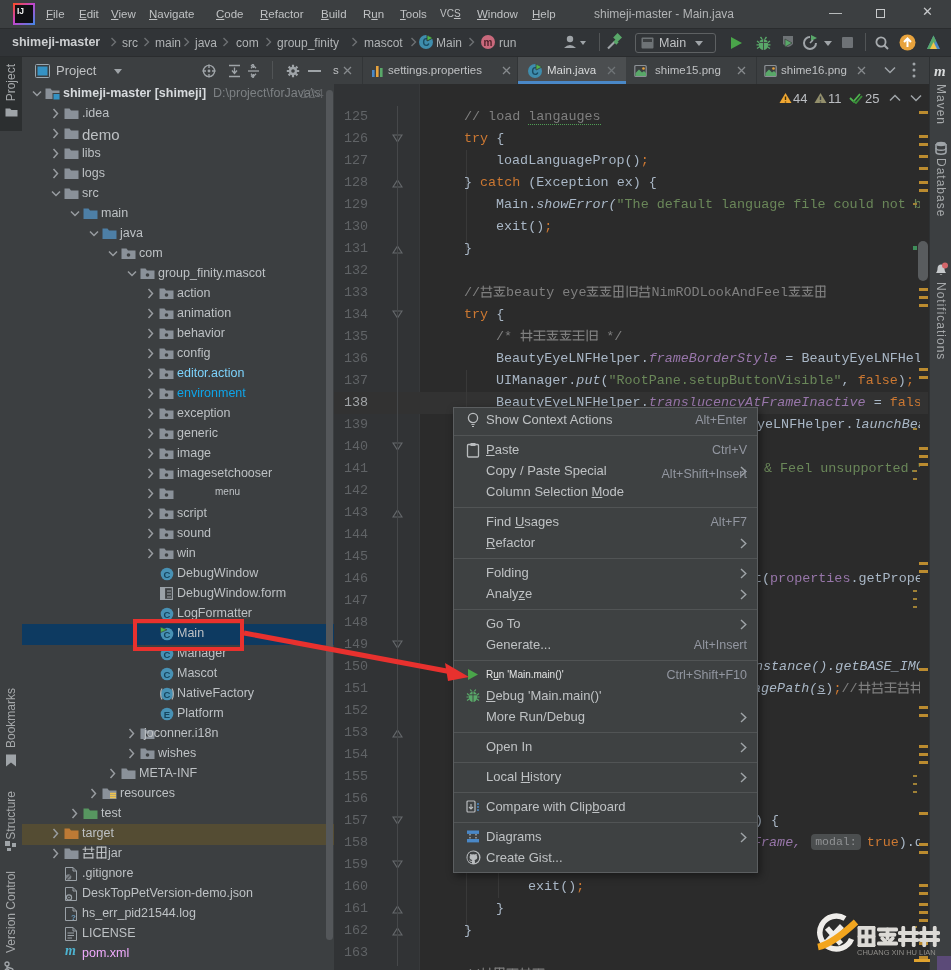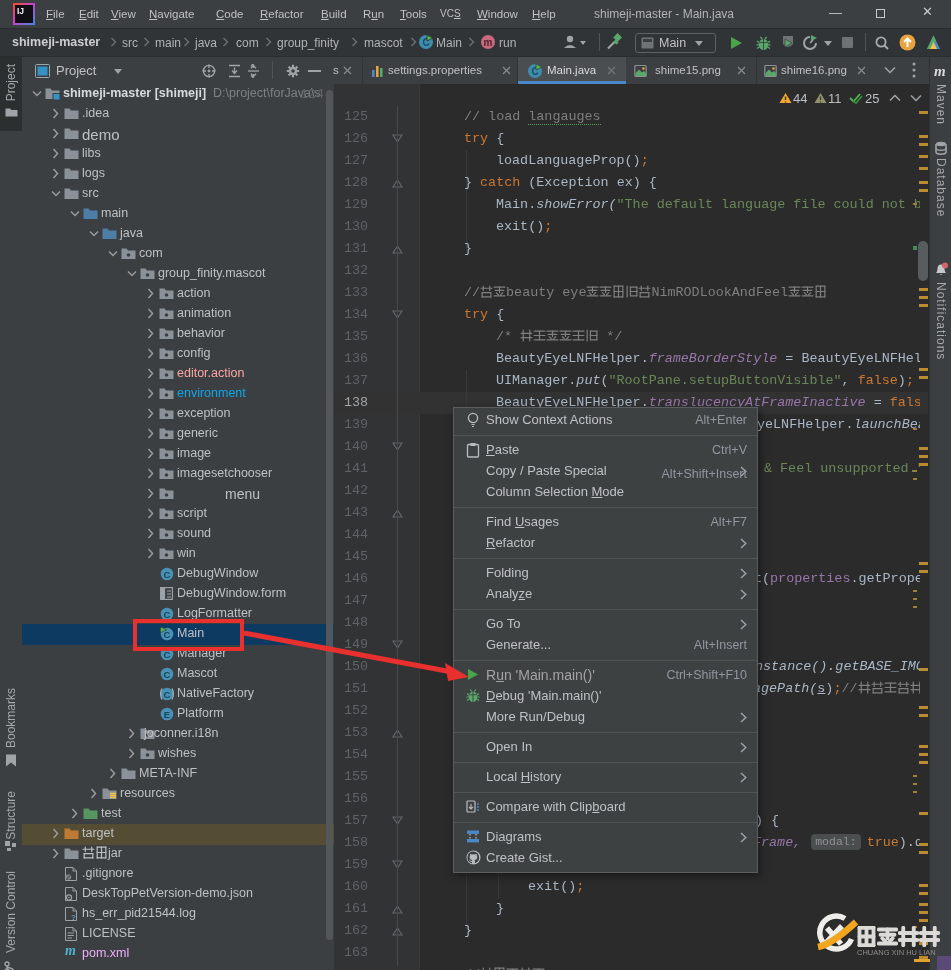--- a/index.html
+++ b/index.html
@@ -346,21 +346,21 @@
     <circle cx="7.5" cy="8" r="1.8" fill="#3c3f41"></circle>
   </svg>
 <div class="t" style="left:177px;top:346px;font-size:12.5px;font-weight:normal;color:#bdc1c4;"><span style="color:#bdc1c4;font-weight:normal">config</span></div>
 <svg class="ab" style="left:147px;top:368px" width="7" height="11">
     <polyline points="1.5,1 5.5,5.5 1.5,10" stroke="#989ca0" stroke-width="1.5" fill="none"></polyline>
   </svg>
 <svg class="ab" style="left:159px;top:367px" width="15" height="13">
     <path d="M0.5,1.5 H5.5 L7,3.5 H14.5 V12 H0.5 Z" fill="#8a9199"></path>
     <circle cx="7.5" cy="8" r="1.8" fill="#3c3f41"></circle>
   </svg>
-<div class="t" style="left:177px;top:366px;font-size:12.5px;font-weight:normal;color:#bdc1c4;"><span style="color:#fca5a5;font-weight:normal">editor.action</span></div>
+<div class="t" style="left:177px;top:366px;font-size:12.5px;font-weight:normal;color:#bdc1c4;"><span style="color:#7dd3fc;font-weight:normal">editor.action</span></div>
 <svg class="ab" style="left:147px;top:388px" width="7" height="11">
     <polyline points="1.5,1 5.5,5.5 1.5,10" stroke="#989ca0" stroke-width="1.5" fill="none"></polyline>
   </svg>
 <svg class="ab" style="left:159px;top:387px" width="15" height="13">
     <path d="M0.5,1.5 H5.5 L7,3.5 H14.5 V12 H0.5 Z" fill="#8a9199"></path>
     <circle cx="7.5" cy="8" r="1.8" fill="#3c3f41"></circle>
   </svg>
 <div class="t" style="left:177px;top:386px;font-size:12.5px;font-weight:normal;color:#bdc1c4;"><span style="color:#0ea5e9;font-weight:normal">environment</span></div>
 <svg class="ab" style="left:147px;top:408px" width="7" height="11">
     <polyline points="1.5,1 5.5,5.5 1.5,10" stroke="#989ca0" stroke-width="1.5" fill="none"></polyline>
@@ -394,21 +394,21 @@
     <circle cx="7.5" cy="8" r="1.8" fill="#3c3f41"></circle>
   </svg>
 <div class="t" style="left:177px;top:466px;font-size:12.5px;font-weight:normal;color:#bdc1c4;"><span style="color:#bdc1c4;font-weight:normal">imagesetchooser</span></div>
 <svg class="ab" style="left:147px;top:488px" width="7" height="11">
     <polyline points="1.5,1 5.5,5.5 1.5,10" stroke="#989ca0" stroke-width="1.5" fill="none"></polyline>
   </svg>
 <svg class="ab" style="left:159px;top:487px" width="15" height="13">
     <path d="M0.5,1.5 H5.5 L7,3.5 H14.5 V12 H0.5 Z" fill="#8a9199"></path>
     <circle cx="7.5" cy="8" r="1.8" fill="#3c3f41"></circle>
   </svg>
-<div class="t" style="left:177px;top:486px;font-size:14px;font-weight:normal;color:#bdc1c4;padding-left:48px;"><span style="color:#bdc1c4;font-weight:normal">menu</span></div>
+<div class="t" style="left:167px;top:486px;font-size:10px;font-weight:normal;color:#bdc1c4;padding-left:48px;"><span style="color:#bdc1c4;font-weight:normal">menu</span></div>
 <svg class="ab" style="left:147px;top:508px" width="7" height="11">
     <polyline points="1.5,1 5.5,5.5 1.5,10" stroke="#989ca0" stroke-width="1.5" fill="none"></polyline>
   </svg>
 <svg class="ab" style="left:159px;top:507px" width="15" height="13">
     <path d="M0.5,1.5 H5.5 L7,3.5 H14.5 V12 H0.5 Z" fill="#8a9199"></path>
     <circle cx="7.5" cy="8" r="1.8" fill="#3c3f41"></circle>
   </svg>
 <div class="t" style="left:177px;top:506px;font-size:12.5px;font-weight:normal;color:#bdc1c4;"><span style="color:#bdc1c4;font-weight:normal">script</span></div>
 <svg class="ab" style="left:147px;top:528px" width="7" height="11">
     <polyline points="1.5,1 5.5,5.5 1.5,10" stroke="#989ca0" stroke-width="1.5" fill="none"></polyline>
@@ -957,21 +957,21 @@
 <div class="t" style="left:486px;top:584px;height:20px;line-height:20px;font-size:13px;color:#bfc2c4;">Analy<u>z</u>e</div>
 <svg class="ab" style="left:740px;top:589px" width="7" height="11">
     <polyline points="1,1 5.8,5.5 1,10" stroke="#9fa4a8" stroke-width="1.4" fill="none"></polyline>
   </svg>
 <div class="t" style="left:486px;top:614px;height:20px;line-height:20px;font-size:13px;color:#bfc2c4;">Go To</div>
 <svg class="ab" style="left:740px;top:619px" width="7" height="11">
     <polyline points="1,1 5.8,5.5 1,10" stroke="#9fa4a8" stroke-width="1.4" fill="none"></polyline>
   </svg>
 <div class="t" style="left:486px;top:635px;height:20px;line-height:20px;font-size:13px;color:#bfc2c4;">Generate...</div>
 <div class="t" style="left:560px;top:635px;width:187px;height:20px;line-height:20px;text-align:right;font-size:12.5px;color:#9296a0;">Alt+Insert</div>
-<div class="t" style="left:486px;top:665px;height:20px;line-height:20px;font-size:14px;color:#a3a3a3;">R<u>u</u>n 'Main.main()'</div>
+<div class="t" style="left:486px;top:665px;height:20px;line-height:20px;font-size:10px;color:#e5e5e5;">R<u>u</u>n 'Main.main()'</div>
 <div class="t" style="left:560px;top:665px;width:187px;height:20px;line-height:20px;text-align:right;font-size:12.5px;color:#9296a0;">Ctrl+Shift+F10</div>
 <svg class="ab" style="left:466px;top:668px" width="13" height="13">
     <polygon points="2,1 12,6.5 2,12" fill="#4aa54a"></polygon>
   </svg>
 <div class="t" style="left:486px;top:686px;height:20px;line-height:20px;font-size:13px;color:#bfc2c4;"><u>D</u>ebug 'Main.main()'</div>
 <svg class="ab" style="left:466px;top:688px" width="14" height="15">
     <path d="M1,5.5 L3.2,7.2 M13,5.5 L10.8,7.2 M1,12.5 L3.5,10.8 M13,12.5 L10.5,10.8 M0.5,9 H2.8 M13.5,9 H11.2 M4.2,1.5 L5.6,3.4 M9.8,1.5 L8.4,3.4" stroke="#59a869" stroke-width="1.2"></path>
     <ellipse cx="7" cy="8.8" rx="4.2" ry="5.2" fill="#59a869"></ellipse>
     <path d="M7,3.6 V14 M3.1,6.8 H10.9" stroke="#3e4142" stroke-width="0.9"></path>
   </svg>

